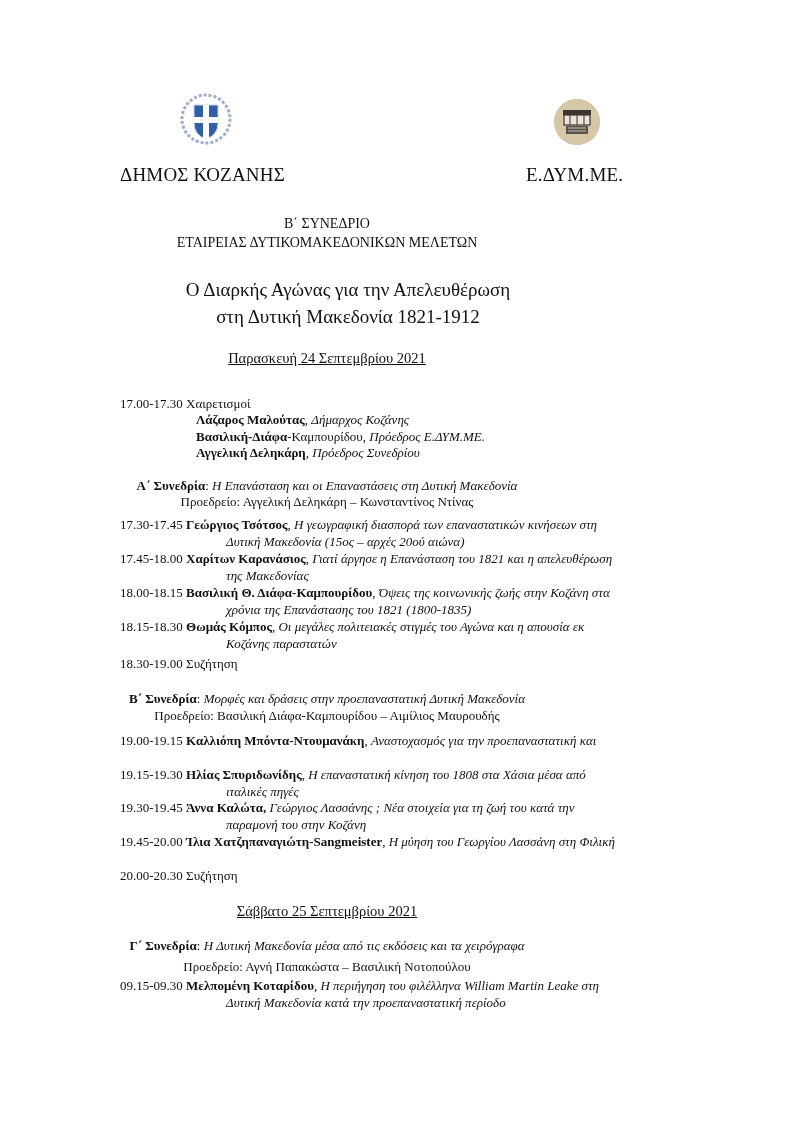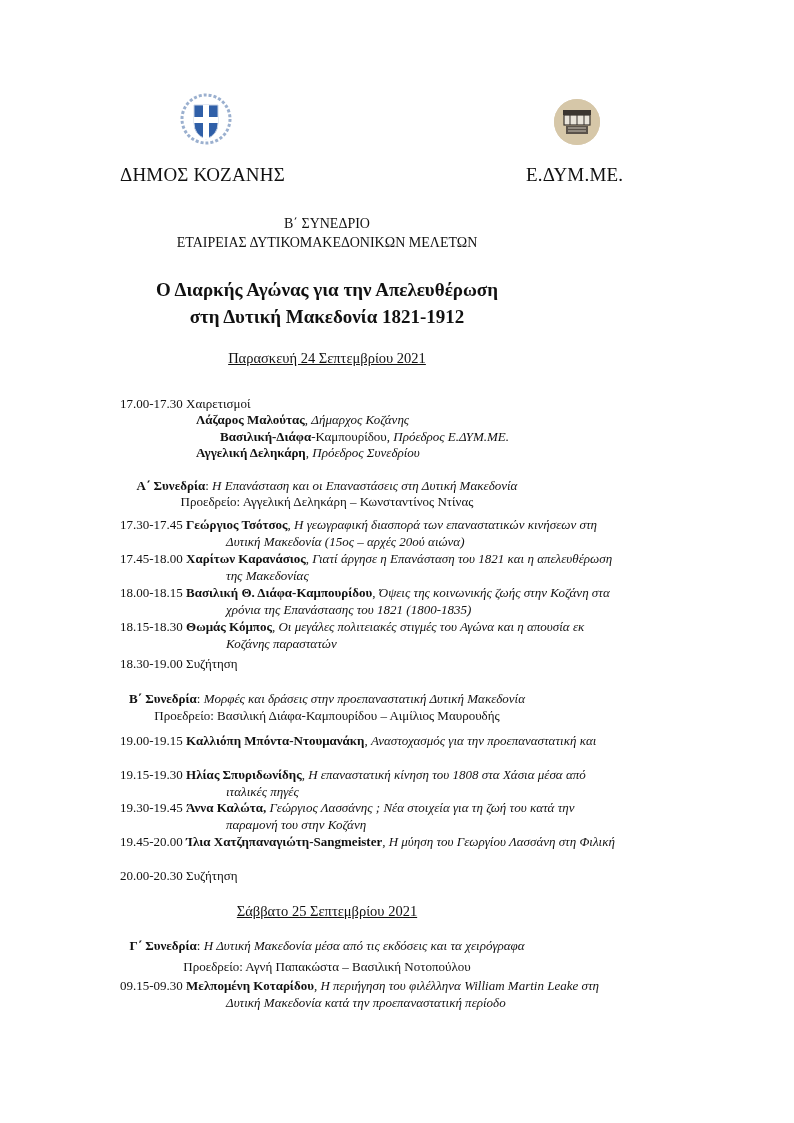--- a/index.html
+++ b/index.html
@@ -5,21 +5,21 @@
   html,body{margin:0;padding:0;background:#fff;}
   body{width:794px;height:1123px;position:relative;font-family:"Liberation Serif","DejaVu Serif",serif;color:#111;overflow:hidden;}
   .abs{position:absolute;}
   .logo-left{left:180px;top:93px;width:52px;height:52px;}
   .logo-right{left:554px;top:99px;width:46px;height:46px;border-radius:50%;background:#d8c9ad;overflow:hidden;}
   .org{top:164px;font-size:19px;letter-spacing:0.2px;}
   .org-left{left:120px;}
   .org-right{left:526px;}
   .center{left:0;width:654px;text-align:center;}
   .sub{font-size:14px;line-height:19px;}
-  .title{font-size:19px;font-weight:bold;line-height:26px;}
+  .title{font-size:19px;font-weight:normal;line-height:26px;padding-left:21px;}
   .date{font-size:14.5px;text-decoration:underline;}
   .txt{font-size:13px;line-height:16.5px;}
   .b{font-weight:bold;}
   .i{font-style:italic;}
   .row{position:absolute;left:120px;width:554px;font-size:13px;line-height:16.5px;text-align:justify;}
   .row .cont{padding-left:106px;display:block;text-align:justify;}
   .greet{position:absolute;left:196px;font-size:13px;line-height:16.5px;}
 </style>
 </head>
 <body>
@@ -55,21 +55,21 @@
 <div class="abs center title" style="top:304px;">στη Δυτική Μακεδονία 1821-1912</div>
 <div class="abs center date" style="top:350px;">Παρασκευή 24 Σεπτεμβρίου 2021</div>
 
 <div class="row" style="top:396px;">
   <span>17.00-17.30</span>
   <span>Χαιρετισμοί</span>
 </div>
 <div class="greet" style="top:412px;">
   <span class="b">Λάζαρος Μαλούτας</span>, <span class="i">Δήμαρχος Κοζάνης</span>
 </div>
-<div class="greet" style="top:429px;margin-left:24px;">
+<div class="greet" style="top:429px;">
   <span class="b">Βασιλική-Διάφα</span><span>-Καμπουρίδου</span>, <span class="i">Πρόεδρος Ε.ΔΥΜ.ΜΕ.</span>
 </div>
 <div class="greet" style="top:445px;">
   <span class="b">Αγγελική Δεληκάρη</span>, <span class="i">Πρόεδρος Συνεδρίου</span>
 </div>
 
 <div class="abs center txt" style="top:478px;">
   <span class="b">Α΄ Συνεδρία</span>: <span class="i">Η Επανάσταση και οι Επαναστάσεις στη Δυτική Μακεδονία</span>
 </div>
 <div class="abs center txt" style="top:494px;text-align:center;">Προεδρείο: Αγγελική Δεληκάρη – Κωνσταντίνος Ντίνας</div>

